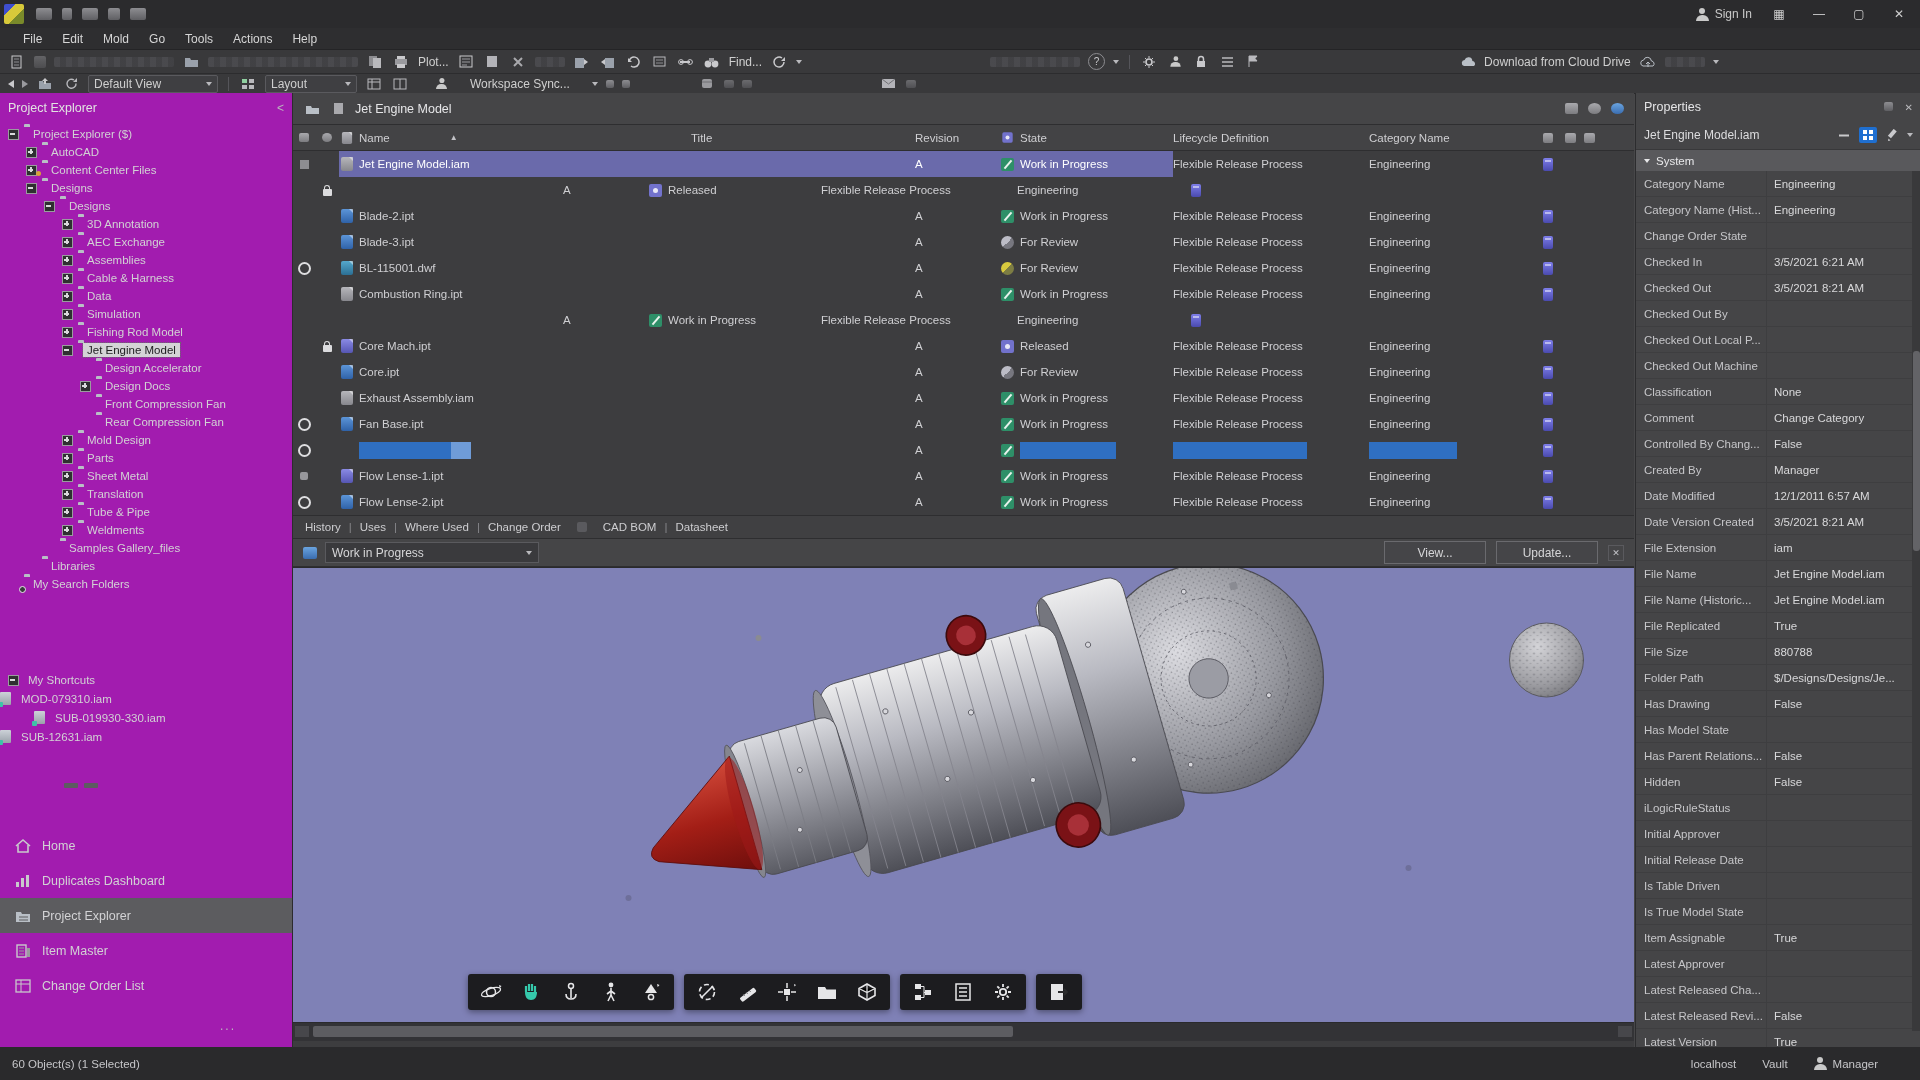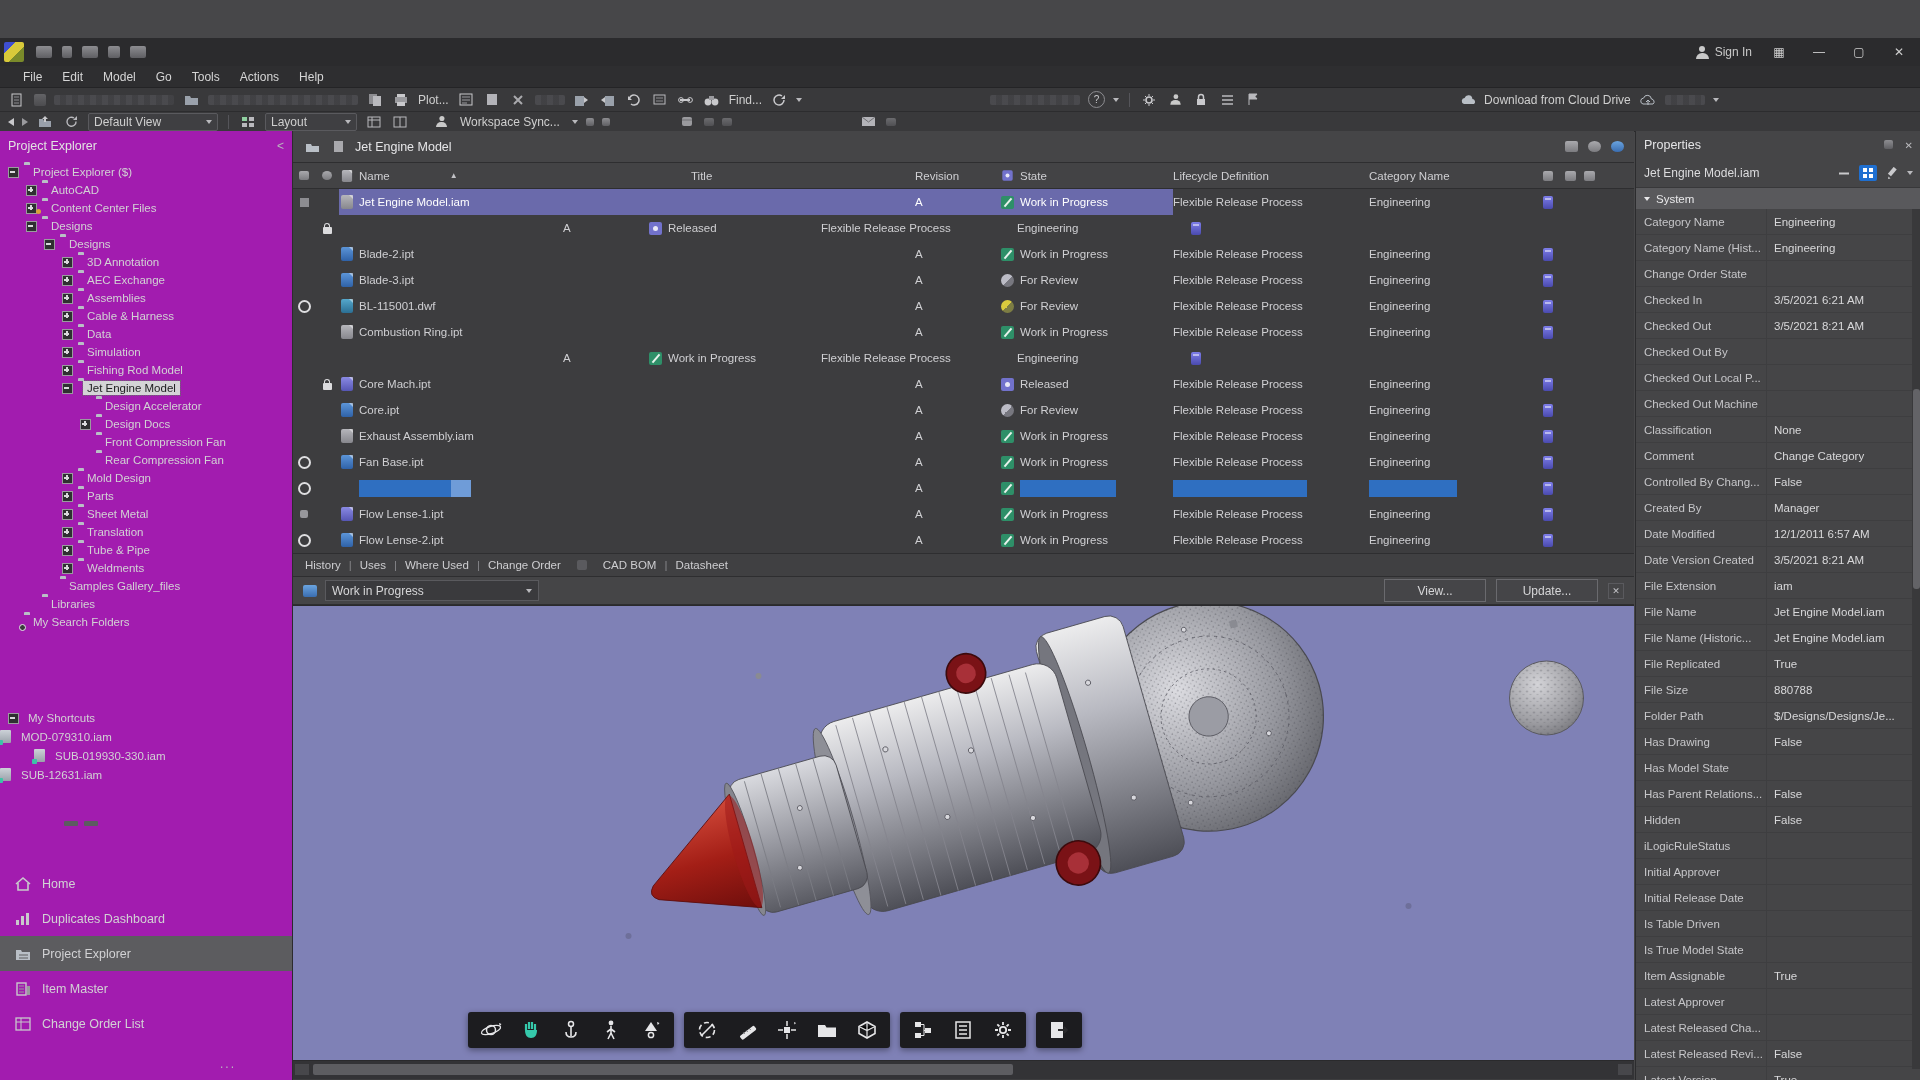--- a/index.html
+++ b/index.html
@@ -1,19 +1,19 @@
 <!DOCTYPE html>
 <html><head>
 <meta charset="utf-8">
 <style>
   html,body{margin:0;padding:0;background:#3a3a3c;}
   #app{position:relative;width:1920px;height:1080px;overflow:hidden;
        font-family:"Liberation Sans","DejaVu Sans",sans-serif;font-size:12px;color:#d4d4d4;
        background:#474749;}
-  .abs{position:absolute;margin-top:38px;}
+  .abs{position:absolute;}
   
   .titlebar{left:0;top:0;width:1920px;height:28px;background:#2b2b2d;display:flex;align-items:center;}
   .appicon{width:20px;height:20px;margin:0 6px 0 4px;border-radius:2px;
      background:linear-gradient(135deg,#3f4fd0 0 30%,#d8c93a 30% 62%,#7a8a2a 62% 100%);}
   .qat{display:flex;gap:10px;align-items:center;margin-left:6px;}
   .qico{width:16px;height:12px;background:linear-gradient(#8d8d91,#5f5f63);border-radius:2px;}
   .tb-right{margin-left:auto;display:flex;align-items:center;gap:14px;padding-right:8px;color:#c9c9c9;}
   .winbtn{width:26px;height:18px;display:flex;align-items:center;justify-content:center;color:#cfcfcf;font-size:12px;}
   .person{width:13px;height:13px;display:inline-block;position:relative;}
   .person::before{content:"";position:absolute;left:3.5px;top:0;width:6px;height:6px;border-radius:50%;background:#c9c9c9;}
@@ -166,21 +166,21 @@
       <span class="winbtn">▦</span>
       <span class="winbtn">—</span>
       <span class="winbtn">▢</span>
       <span class="winbtn">✕</span>
     </div>
   </div>
 
   <div class="abs menubar">
     <span class="menu-item">File</span>
     <span class="menu-item">Edit</span>
-    <span class="menu-item">Model</span>
+    <span class="menu-item">Mold</span>
     <span class="menu-item">Go</span>
     <span class="menu-item">Tools</span>
     <span class="menu-item">Actions</span>
     <span class="menu-item">Help</span>
   </div>
 
   <div class="abs toolbar1">
     <span class="tico">
         <svg width="14" height="14">
           <rect x="2" y="1" width="9" height="12" fill="none" stroke="#c9c9cc"></rect>
@@ -355,21 +355,21 @@
           <path d="M1 4h12M5 1v10" stroke="#b9b9bd"></path>
         </svg>
       </span>
     <span class="tico">
         <svg width="14" height="12">
           <rect x="1" y="1" width="12" height="10" fill="none" stroke="#b9b9bd"></rect>
           <path d="M7 1v10" stroke="#b9b9bd"></path>
         </svg>
       </span>
     <span style="width:10px"></span>
-    <span style="display:flex;align-items:center;gap:12px">
+    <span style="display:flex;align-items:center;gap:22px">
       <span class="person" style="transform:scale(.85)"></span>
       <span class="tlabel">Workspace Sync...</span>
       <span class="chev"></span>
     </span>
     <span class="qico" style="width:8px;height:8px"></span>
     <span class="qico" style="width:8px;height:8px"></span>
     <span class="tico" style="margin-left:60px">
         <svg width="14" height="13">
           <rect x="2" y="2" width="10" height="9" rx="2" fill="#9a9a9e"></rect>
           <path d="M2 5h10" stroke="#6f6f73"></path>

